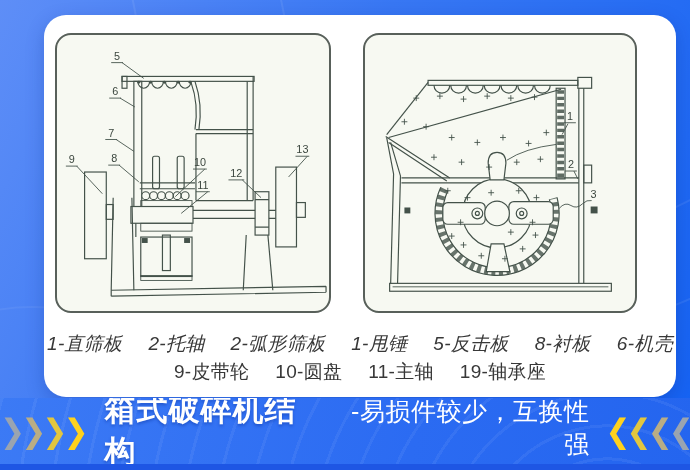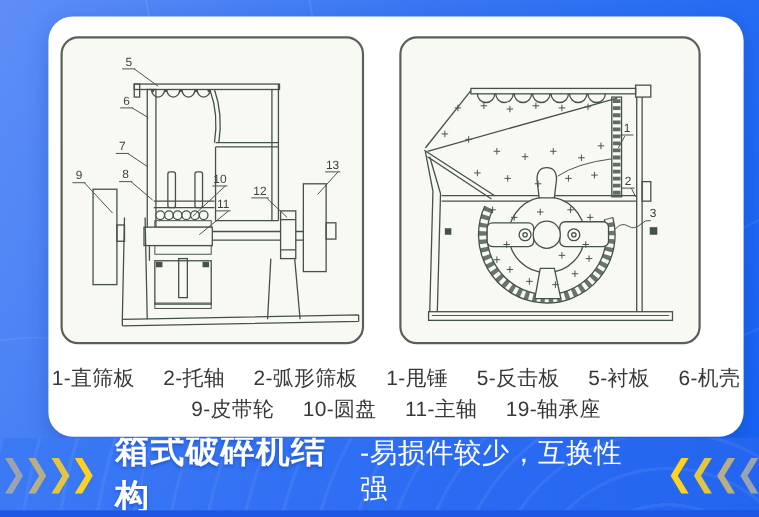--- a/index.html
+++ b/index.html
@@ -23,38 +23,38 @@
     border:2px solid #58605a;border-radius:16px;overflow:hidden;box-sizing:border-box;
   }
   .dbox.left{left:11px;width:276px;}
   .dbox.right{left:319px;width:274px;}
   .dbox svg{display:block;width:100%;height:100%;}
 
   .legend-row{
     position:absolute;left:0;width:100%;display:flex;justify-content:center;
     gap:26px;color:#383838;font-size:19px;letter-spacing:.3px;white-space:nowrap;
   }
-  .legend-row.row1{top:316px;}
+  .legend-row.row1{top:316px;font-style:italic;}
   .legend-row.row2{top:344px;}
 
   .banner{
     position:absolute;left:0;top:398px;width:690px;height:66px;
     background:linear-gradient(100deg,#3c7af5 0%,#2b6bf2 60%,#2465ef 100%);
     display:flex;align-items:center;justify-content:center;gap:12px;overflow:hidden;
   }
   .banner::before{
     content:"";position:absolute;inset:0;pointer-events:none;
     background:repeating-radial-gradient(circle at 88% 240%, transparent 0 30px, rgba(255,255,255,.06) 30px 33px);
   }
   .chevrons{display:flex;font-weight:bold;font-size:30px;line-height:1;letter-spacing:-4px;position:relative;padding-right:8px;}
   .chevrons.rgt{padding-right:0;padding-left:4px;}
   .chevron{display:inline-block;transform:scaleY(1.08);}
   .banner-text{display:flex;align-items:baseline;position:relative;}
   .banner-title{font-size:31px;font-weight:bold;color:#fff;text-shadow:0 2px 3px rgba(10,50,160,.45);letter-spacing:1px;}
-  .banner-sub{font-size:25px;color:#fff;font-weight:500;letter-spacing:.5px;}
+  .banner-sub{font-size:25px;color:#fff;font-weight:500;letter-spacing:.5px;text-align:right;}
   .bottom-strip{position:absolute;left:0;top:464px;width:690px;height:6px;background:#1e56e4;}
 
   .draw{stroke:#44524a;fill:none;stroke-width:1.2;}
   .thin{stroke:#44524a;fill:none;stroke-width:.9;}
   .solid{fill:#44524a;stroke:none;}
   .paper{fill:#f7f9f2;}
   .callout{font-size:11px;fill:#3a453d;text-anchor:middle;font-family:"Liberation Sans","DejaVu Sans",sans-serif;}
 </style>
 </head>
 <body>
@@ -218,21 +218,21 @@
       </g>
     </svg>
   </div>
 
   <div class="legend-row row1">
     <span>1-直筛板</span>
     <span>2-托轴</span>
     <span>2-弧形筛板</span>
     <span>1-甩锤</span>
     <span>5-反击板</span>
-    <span>5-衬板</span>
+    <span>8-衬板</span>
     <span>6-机壳</span>
   </div>
   <div class="legend-row row2">
     <span>9-皮带轮</span>
     <span>10-圆盘</span>
     <span>11-主轴</span>
     <span>19-轴承座</span>
   </div>
 </div>
 

